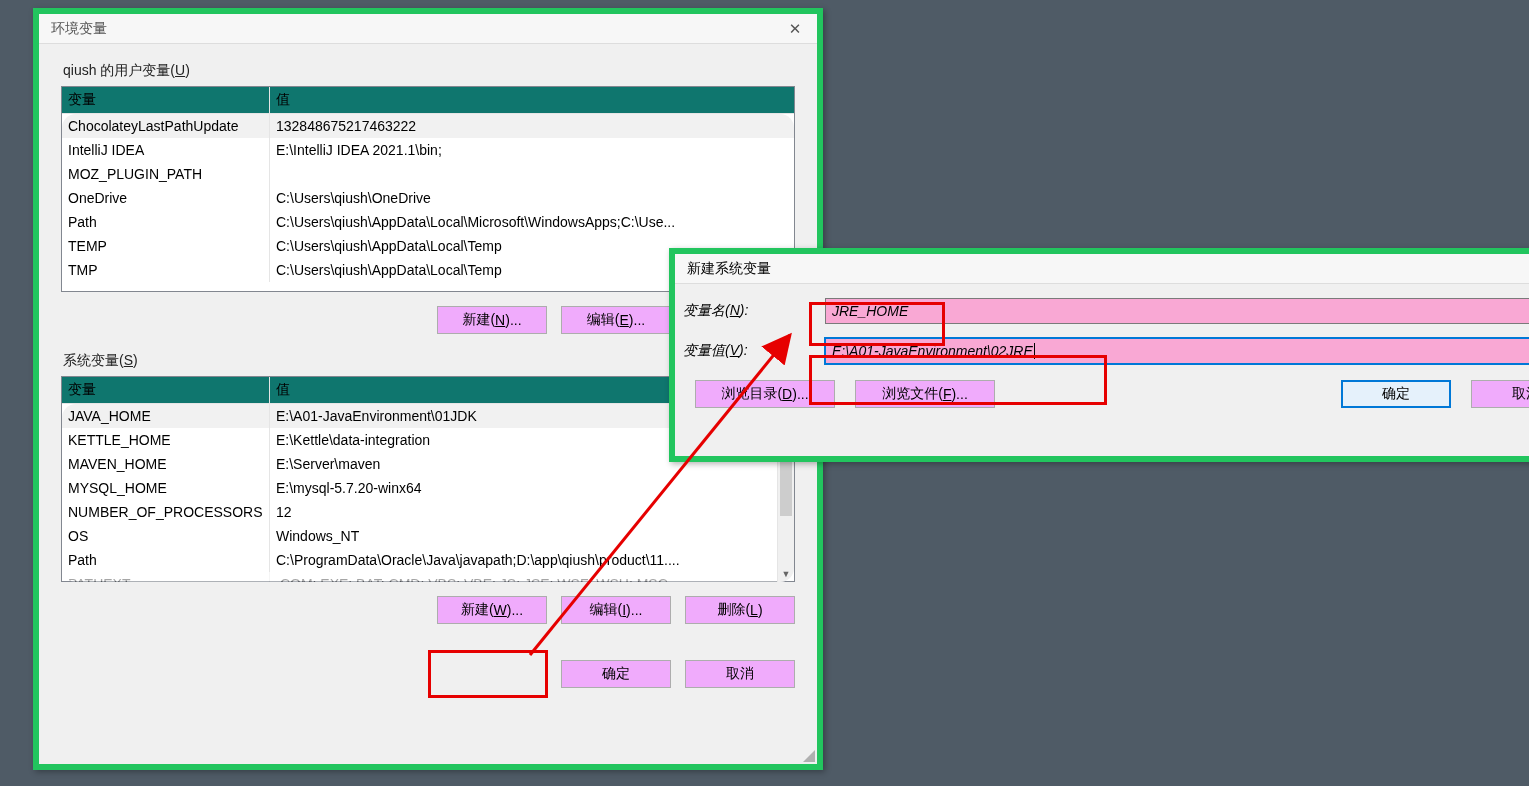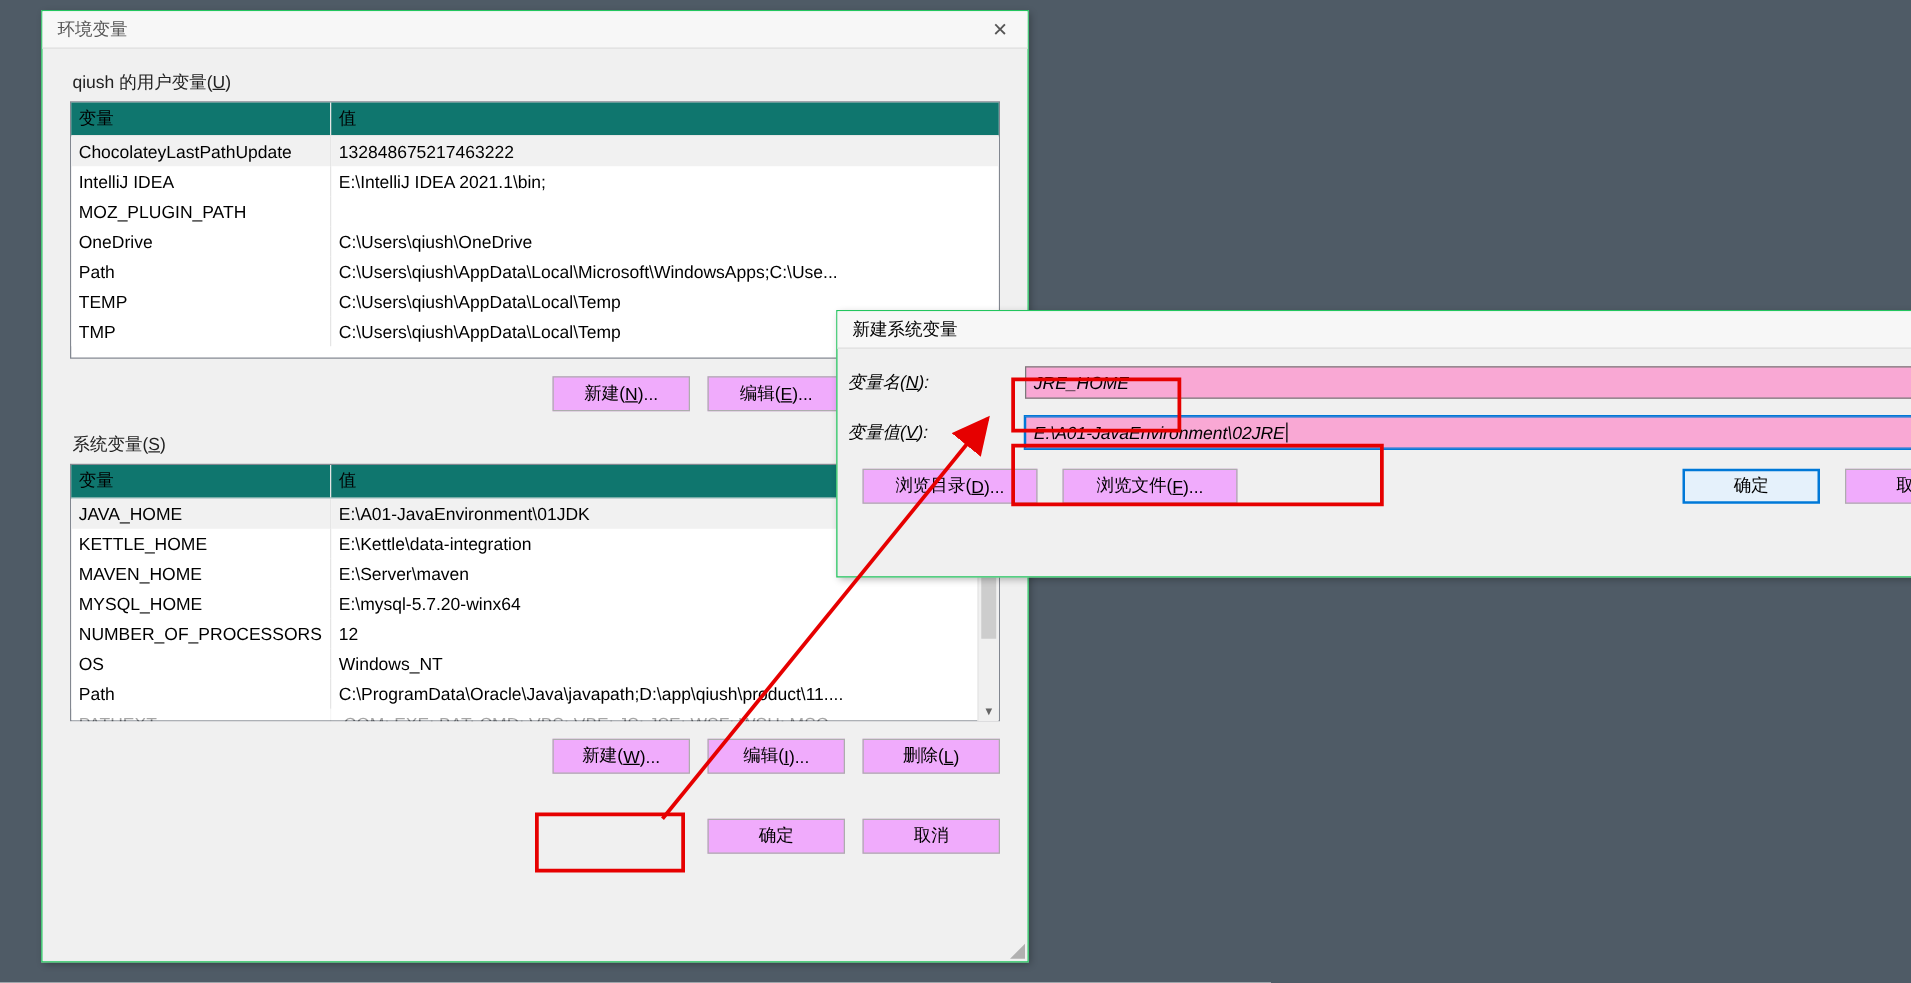--- a/index.html
+++ b/index.html
@@ -1,21 +1,21 @@
 <!DOCTYPE html>
 <html><head>
 <meta charset="utf-8">
 <style>
   * { box-sizing: border-box; font-family: "Microsoft YaHei", "Segoe UI", sans-serif; font-size: 14px; }
   body { margin: 0; background: #4f5b66; width: 1529px; height: 786px; position: relative; overflow: hidden; }
 
   .dialog {
     position: absolute;
     background: #f0f0f0;
-    border: 1px solid #22c55e;
+    border: 6px solid #22c55e;
     box-shadow: 2px 2px 6px rgba(0,0,0,0.3);
   }
   .titlebar {
     height: 30px; display: flex; align-items: center; justify-content: space-between;
     padding: 0 8px 0 12px; background: #f7f7f7; border-bottom: 1px solid #ddd;
   }
   .titlebar .title { color: #555; }
   .close-x { width: 28px; height: 20px; display:flex; align-items:center; justify-content:center; color:#555; font-size:15px; }
 
   .section-label { margin: 18px 0 6px 24px; color: #222; }
@@ -23,21 +23,21 @@
 
   .panel {
     margin: 0 22px; background: #fff; border: 1px solid #828790;
     position: relative;
   }
   .table-head {
     display:flex; background:#0f766e; border-bottom:1px solid #e5e5e5;
   }
   .table-head .col1, .table-row .col1 { width: 208px; padding:4px 6px; border-right:1px solid #e5e5e5; }
   .table-head .col2, .table-row .col2 { flex:1; padding:4px 6px; overflow:hidden; white-space:nowrap; text-overflow:ellipsis; }
-  .table-body { overflow:hidden; position:relative; }
+  .table-body { overflow:hidden; position:relative;border-radius:14px; }
   .table-row { display:flex; background:#fff; }
   .table-row.selected .col1, .table-row.selected .col2 { background:#f1f1f1; }
   .scrollbar-v { position:absolute; right:0; top:0; bottom:0; width:17px; background:#f0f0f0; border-left:1px solid #e5e5e5;}
   .thumb { position:absolute; left:2px; right:2px; background:#cdcdcd; }
   .arrow { position:absolute; left:0; right:0; height:17px; display:flex; align-items:center; justify-content:center; color:#666; font-size:9px;}
   .arrow.top{top:0;} .arrow.bot{bottom:0;}
 
   .btnrow { display:flex; justify-content:flex-end; gap:14px; margin:14px 22px 0 0; }
   .btn {
     min-width:110px; height:28px; background:#f0abfc; border:1px solid #adadad;

